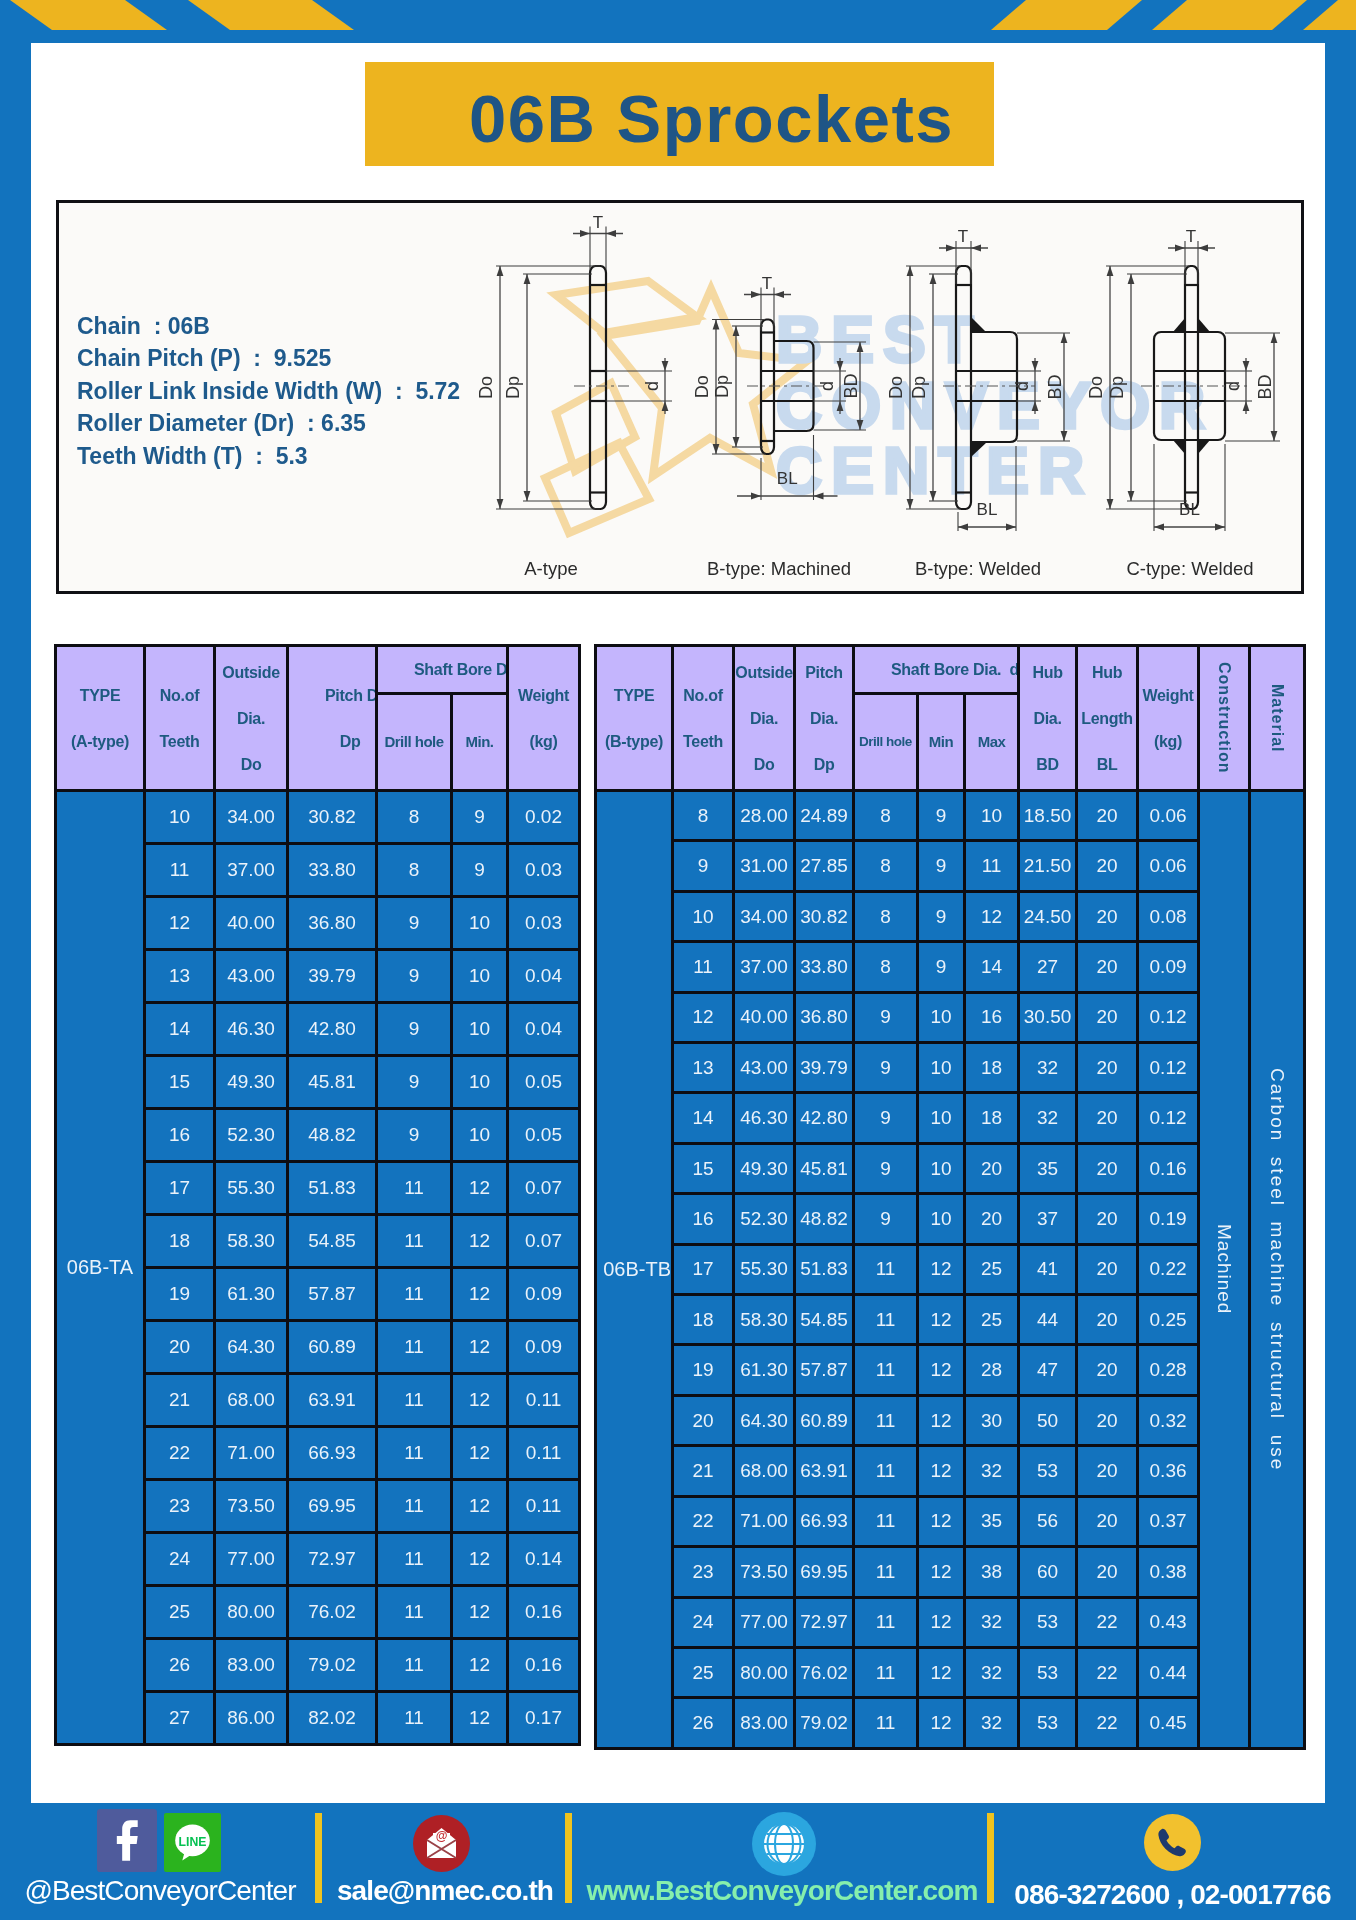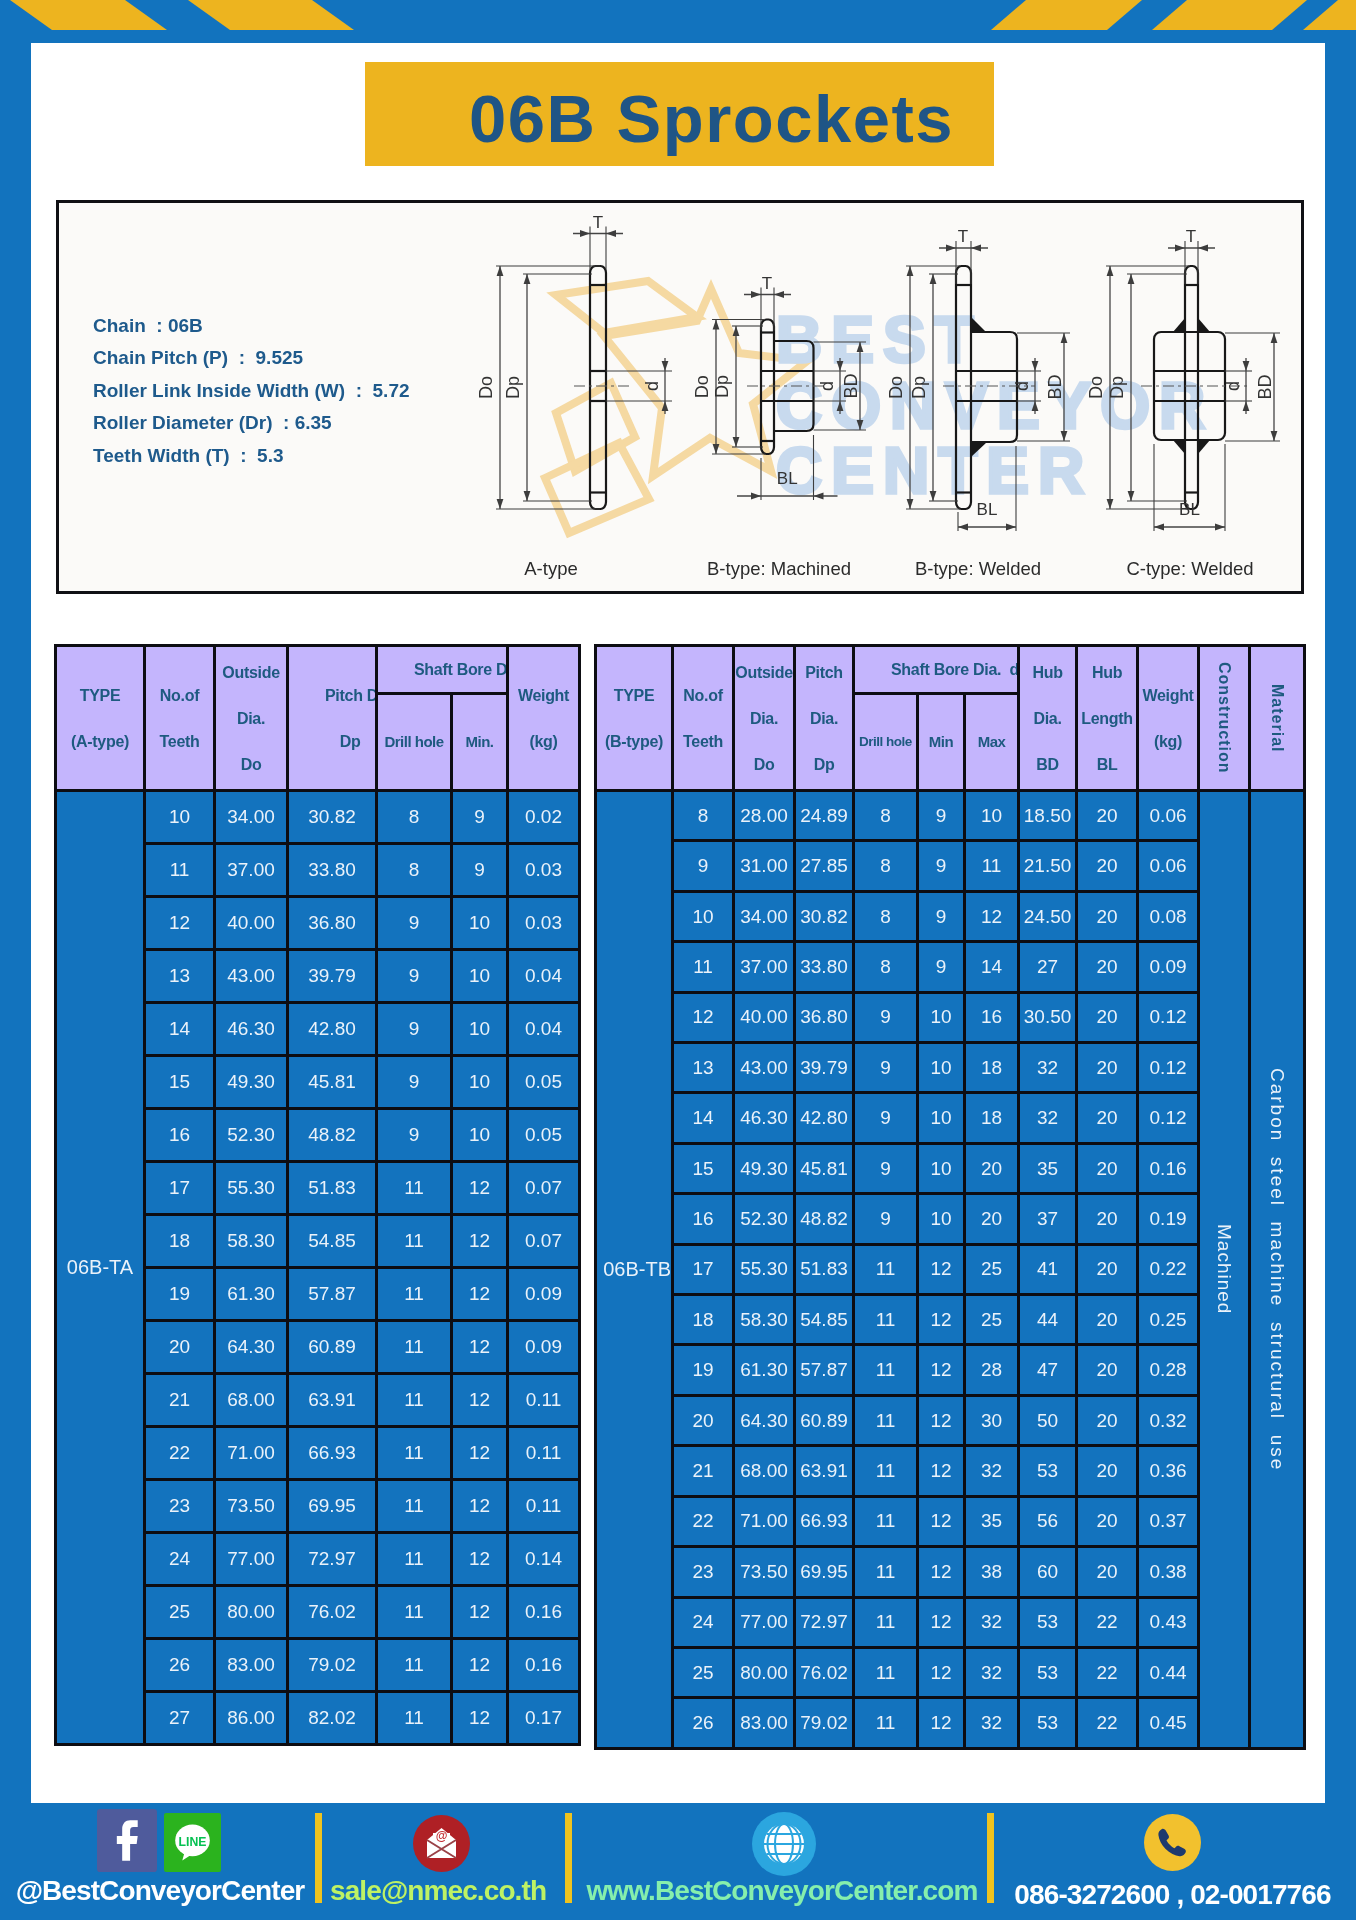--- a/index.html
+++ b/index.html
@@ -208,22 +208,22 @@
 <text x="0" y="0" transform="translate(1207,184.0) rotate(-90)" text-anchor="middle" dominant-baseline="middle" font-size="18" fill="#333">BD</text>
 <line x1="1095.0" y1="241.0" x2="1095.0" y2="328.0" stroke="#3d3d3d" stroke-width="1.1"></line>
 <line x1="1166.0" y1="241.0" x2="1166.0" y2="328.0" stroke="#3d3d3d" stroke-width="1.1"></line>
 <text x="1130.5" y="312" text-anchor="middle" font-size="17" fill="#333">BL</text>
 <line x1="1095.0" y1="324.0" x2="1166.0" y2="324.0" stroke="#444" stroke-width="1.3"></line>
 <polygon points="1095,324 1105,320.6 1105,327.4" fill="#3d3d3d"></polygon>
 <polygon points="1166,324 1156,320.6 1156,327.4" fill="#3d3d3d"></polygon>
 <text x="1131" y="372" text-anchor="middle" font-size="18.5" fill="#2b2b2b">C-type: Welded</text>
 </svg>
 
-<div class="abs" style="left:77px;top:310px;font-size:19px;font-weight:bold;color:#1E5A8C;
-     line-height:32.4px;letter-spacing:0px;white-space:nowrap;margin-left:16px;">
+<div class="abs" style="left:77px;top:310px;font-size:23px;font-weight:bold;color:#1E5A8C;
+     line-height:32.4px;letter-spacing:0px;white-space:nowrap;">
 Chain&nbsp;&nbsp;: 06B<br>
 Chain Pitch (P)&nbsp;&nbsp;:&nbsp;&nbsp;9.525<br>
 Roller Link Inside Width (W)&nbsp;&nbsp;:&nbsp;&nbsp;5.72<br>
 Roller Diameter (Dr)&nbsp;&nbsp;: 6.35<br>
 Teeth Width (T)&nbsp;&nbsp;:&nbsp;&nbsp;5.3
 </div>
 
 <style>
 table.t{border-collapse:collapse;table-layout:fixed;position:absolute;}
 table.t td,table.t th{border:3px solid #0D0D12;padding:0;margin:0;overflow:hidden;}
@@ -668,34 +668,34 @@
  <path d="M38 10 h-7 c-4.5 0-7.5 3-7.5 7.8 V24 h-5 v7 h5 v15 h7.4 V31 h6.1 l1-7 h-7.1 v-4.6 c0-2 .6-3.4 3.3-3.4 H38 Z" fill="#fff"></path>
 </svg>
 
 <svg class="abs" style="left:164px;top:1813px" width="57" height="59" viewBox="0 0 56 56" preserveAspectRatio="none">
  <rect width="56" height="56" rx="2" fill="#2BB31E"></rect>
  <ellipse cx="28" cy="26" rx="17" ry="15" fill="#fff"></ellipse>
  <path d="M20 38 l-2 7 8-5 Z" fill="#fff"></path>
  <text x="28" y="31" text-anchor="middle" font-size="12" font-weight="bold" fill="#06C152">LINE</text>
 </svg>
 
-<div class="abs" style="left:0px;top:1875px;width:320px;text-align:center;font-size:28px;font-weight:bold;color:#fff;letter-spacing:-0.9px;">@BestConveyorCenter</div>
+<div class="abs" style="left:0px;top:1875px;width:320px;text-align:center;font-size:28px;font-weight:normal;color:#fff;letter-spacing:-0.9px;">@BestConveyorCenter</div>
 
 <div class="abs" style="left:315px;top:1813px;width:7px;height:90px;background:#EFC31F;"></div>
 
 <svg class="abs" style="left:413px;top:1815px" width="57" height="57" viewBox="0 0 57 57">
  <circle cx="28.5" cy="28.5" r="28.5" fill="#AF2025"></circle>
  <path d="M14 25 L28.5 13 L43 25 L43 43 L14 43 Z" fill="#fff"></path>
  <path d="M20 18 h17 v12 h-17 z" fill="#fff"></path>
  <text x="28.5" y="25" text-anchor="middle" font-size="12" font-weight="bold" fill="#C43237">@</text>
  <path d="M14 25 L43 43 M43 25 L14 43" stroke="#9A4247" stroke-width="2"></path>
  <path d="M14 25 L28.5 35 L43 25" fill="none" stroke="#fff" stroke-width="0"></path>
 </svg>
 
-<div class="abs" style="left:330px;top:1875px;width:230px;text-align:left;font-size:28px;font-weight:bold;color:#bef264;letter-spacing:-0.9px;">sale@nmec.co.th</div>
+<div class="abs" style="left:330px;top:1875px;width:230px;text-align:center;font-size:28px;font-weight:bold;color:#ffffff;letter-spacing:-0.9px;">sale@nmec.co.th</div>
 
 <div class="abs" style="left:565px;top:1813px;width:7px;height:90px;background:#EFC31F;"></div>
 
 <svg class="abs" style="left:752px;top:1812px" width="64" height="64" viewBox="0 0 64 64">
  <circle cx="32" cy="32" r="32" fill="#2BA6DF"></circle>
  <circle cx="32" cy="32" r="20" fill="#fff"></circle>
  <g fill="none" stroke="#2BA6DF" stroke-width="2">
   <ellipse cx="32" cy="32" rx="9" ry="20"></ellipse>
   <ellipse cx="32" cy="32" rx="16.5" ry="20"></ellipse>
   <line x1="12" y1="32" x2="52" y2="32"></line>

